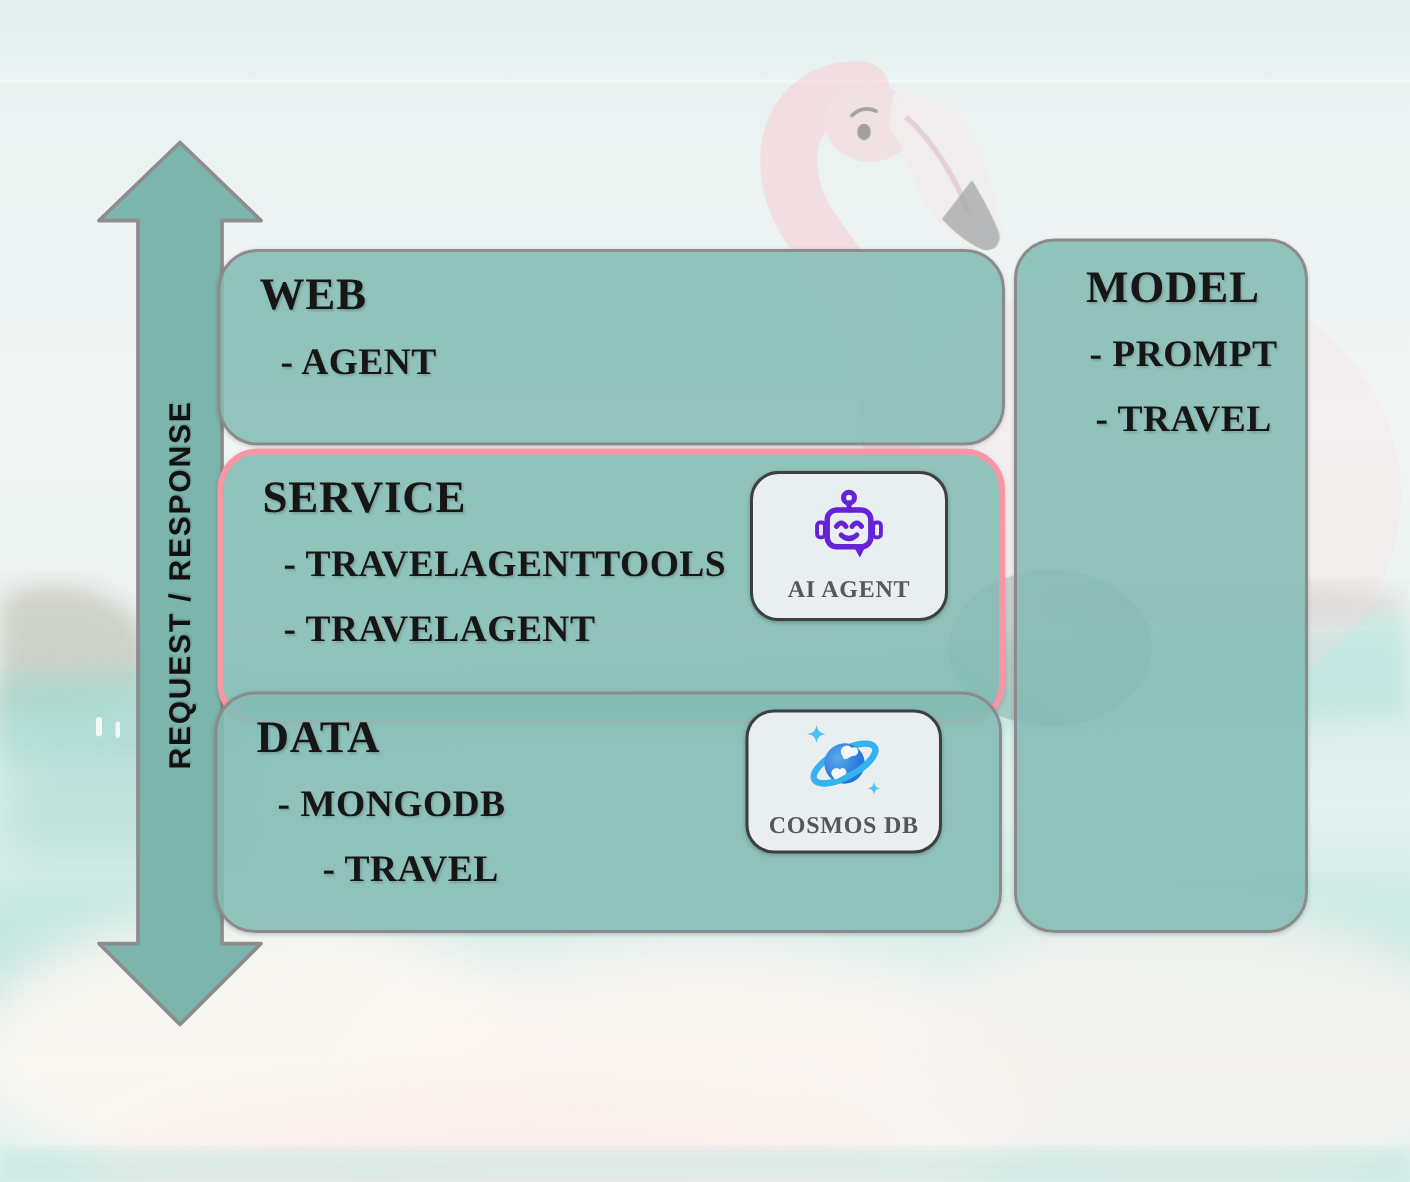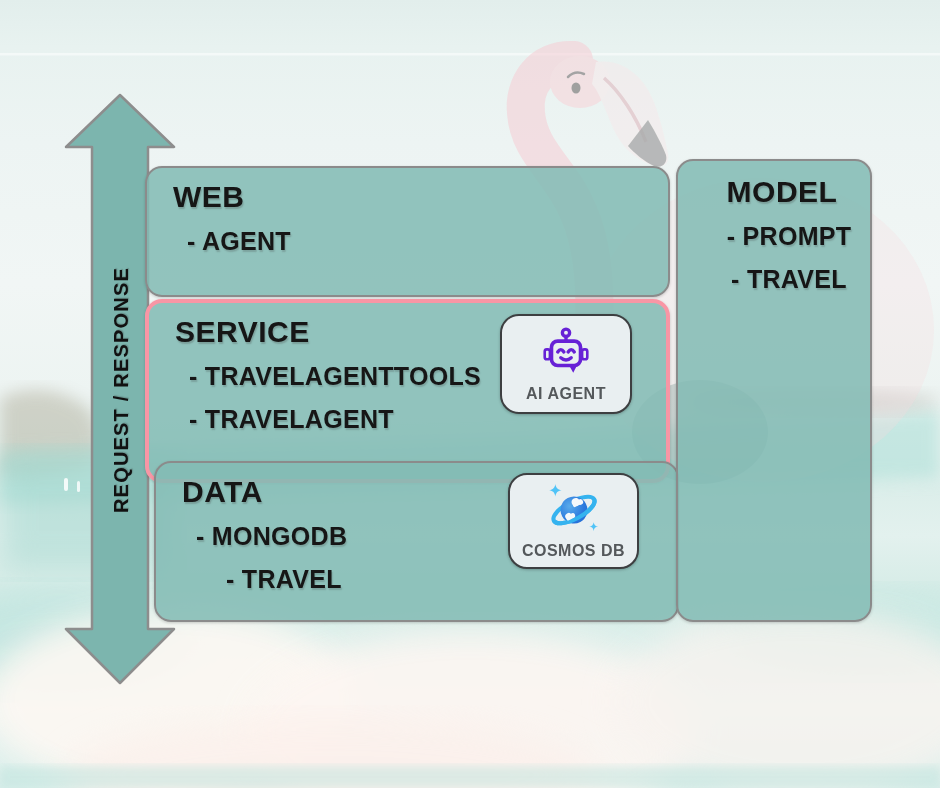--- a/index.html
+++ b/index.html
@@ -9,38 +9,39 @@
     background:linear-gradient(180deg,
       #e2eeec 0%, #e8f2f0 6%, #edf4f3 18%, #f1f6f5 36%,
       #edf4f2 50%, #e6f2ef 58%, #dceeea 62%, #e3f1ee 68%,
       #d6ece7 75%, #dcefeb 82%, #e9f4f1 90%, #d9eeea 100%);
   }
   .bg{position:absolute;inset:0;pointer-events:none;}
   
   .layer-box{
     position:absolute;box-sizing:border-box;
     background:rgba(131,187,180,0.87);
-    border:2.5px solid #8b8b8b;border-radius:17px;
+    border:2.5px solid #8b8b8b;border-radius:27px;
     padding:10px 10px 10px 26px;color:#161616;
     box-shadow:0 1px 3px rgba(0,0,0,0.18);
+    font-family:Liberation Serif, serif;
   }
   .layer-box.accent{border:4.5px solid #f896a5;}
   .box-title{
     font-size:30px;font-weight:800;letter-spacing:.5px;line-height:38px;
     text-shadow:1px 1.5px 1.5px rgba(50,50,50,0.25);
   }
   .box-items{margin-top:4px;}
   .box-item{
     font-size:25px;font-weight:700;letter-spacing:.3px;line-height:43px;
     margin-left:14px;white-space:nowrap;
     text-shadow:1px 1.5px 1.5px rgba(50,50,50,0.22);
   }
   #box-web{left:145px;top:166px;width:525px;height:131px;}
   #box-service{left:145px;top:299px;width:525px;height:184px;}
-  #box-data{left:154px;top:461px;width:525px;height:161px;}
+  #box-data{left:143px;top:461px;width:525px;height:161px;}
   #box-model{left:676px;top:159px;width:196px;height:463px;padding-top:12px;text-align:center;}
   
   .badge{
     position:absolute;display:flex;flex-direction:column;align-items:center;
     justify-content:center;gap:1px;background:#e9eff1;
     border:2.5px solid #3d3f41;border-radius:19px;
     box-shadow:0 1px 3px rgba(0,0,0,0.25);
   }
   #badge-ai{left:351px;top:11px;width:128px;height:96px;}
   #badge-cosmos{left:352px;top:10px;width:127px;height:92px;}

